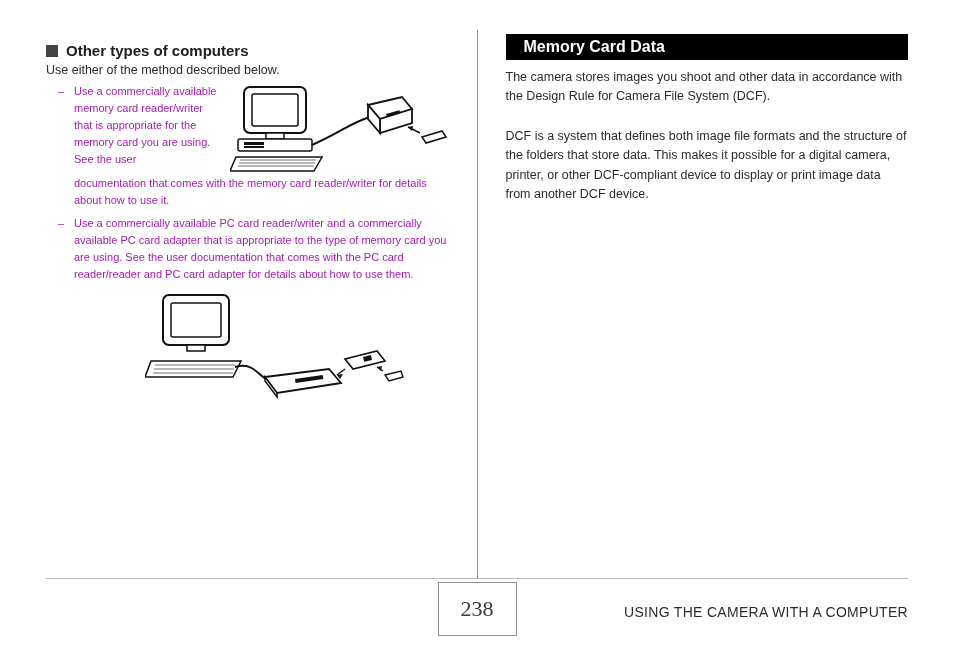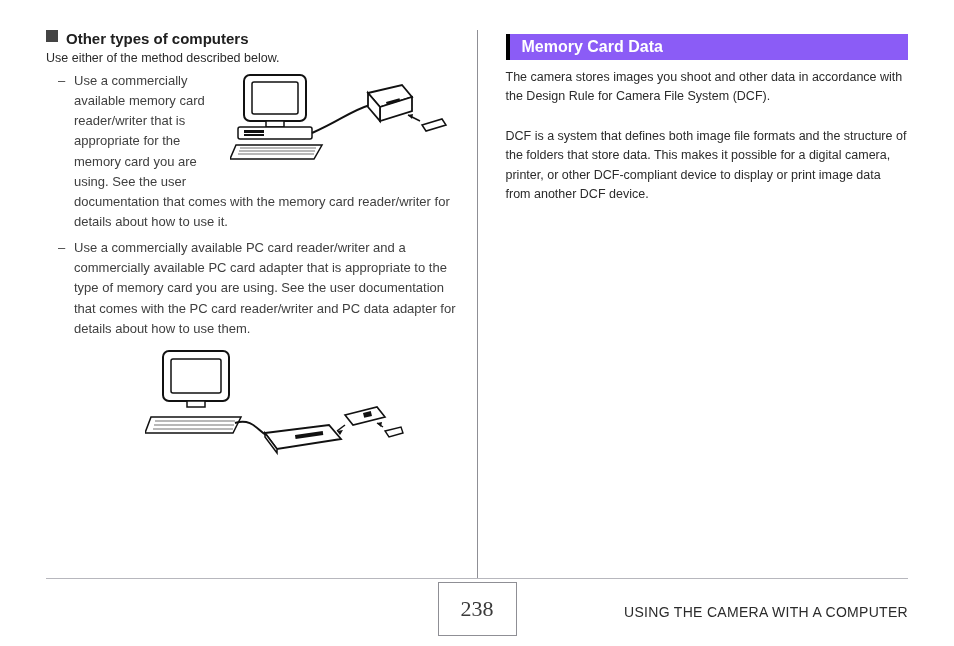--- a/index.html
+++ b/index.html
@@ -30,22 +30,22 @@
     border-left: 1px solid #8f8f95;
     height: 100%;
   }
   .col-right {
     width: 50%;
     padding-left: 28px;
     box-sizing: border-box;
   }
   .h-block {
     display: flex;
-    align-items: flex-start;
-    margin: 0 0 4px 0;
+    align-items: center;
+    margin: 12px 0 4px 0;
   }
   .sq {
     width: 12px;
     height: 12px;
     background: #444;
     margin-right: 8px;
     flex: 0 0 auto;
   }
   .h-text {
     font-weight: bold;
@@ -57,22 +57,22 @@
     color: #2b2b2b;
     margin: 0 0 6px 0;
   }
   .bullets {
     margin: 0 0 0 28px;
     padding: 0;
   }
   .bullets li {
     list-style: none;
     position: relative;
-    font-size: 13px;
-    color: #404040;
+    font-size: 11px;
+    color: #a21caf;
     line-height: 1.55;
     margin-bottom: 6px;
   }
   .bullets li::before {
     content: "–";
     position: absolute;
     left: -16px;
     top: 0;
   }
   .li1-row {
@@ -92,28 +92,28 @@
     display: flex;
     justify-content: center;
     margin: 8px 0 0 20px;
   }
 
   
   .pc-svg { width: 220px; height: 92px; }
   .pc-svg2 { width: 260px; height: 110px; }
 
   .section-bar {
-    background: #8b5cf6;
+    background: #000000;
     color: #ffffff;
     font-weight: bold;
     font-size: 16px;
     padding: 4px 10px 4px 12px;
     margin-top: 4px;
     margin-bottom: 8px;
-    border-left: 4px solid #000000;
+    border-left: 6px solid #000000;
   }
   .para {
     font-size: 12.5px;
     color: #2b2b2b;
     line-height: 1.55;
     margin: 0 0 20px 0;
   }
   .sub-block {
     margin-top: 6px;
   }
@@ -195,21 +195,21 @@
 
                 <path d="M190 50 L178 44" stroke="#111" stroke-width="1.5"></path>
                 <path d="M178 44 L183 43 L182 48 Z" fill="#111"></path>
               </svg>
             </div>
           </div>
           <div>documentation that comes with the memory card reader/writer for details about how to use it.</div>
         </li>
 
         <li>
-          <span>Use a commercially available PC card reader/writer and a commercially available PC card adapter that is appropriate to the type of memory card you are using. See the user documentation that comes with the PC card reader/writer and PC data adapter for details about how to use them.</span>
+          <span>Use a commercially available PC card reader/writer and a commercially available PC card adapter that is appropriate to the type of memory card you are using. See the user documentation that comes with the PC card reader/reader and PC card adapter for details about how to use them.</span>
           <div class="li2-img">
             <svg class="pc-svg2" viewBox="0 0 260 110">
 
               <rect x="18" y="4" width="66" height="50" rx="6" fill="#fff" stroke="#111" stroke-width="2"></rect>
               <rect x="26" y="12" width="50" height="34" rx="2" fill="#fff" stroke="#111" stroke-width="1.5"></rect>
               <rect x="42" y="54" width="18" height="6" fill="#fff" stroke="#111" stroke-width="1.5"></rect>
 
               <path d="M6 70 L96 70 L88 86 L0 86 Z" fill="#fff" stroke="#111" stroke-width="1.5"></path>
               <g stroke="#111" stroke-width="0.6">
                 <line x1="10" y1="74" x2="90" y2="74"></line>

